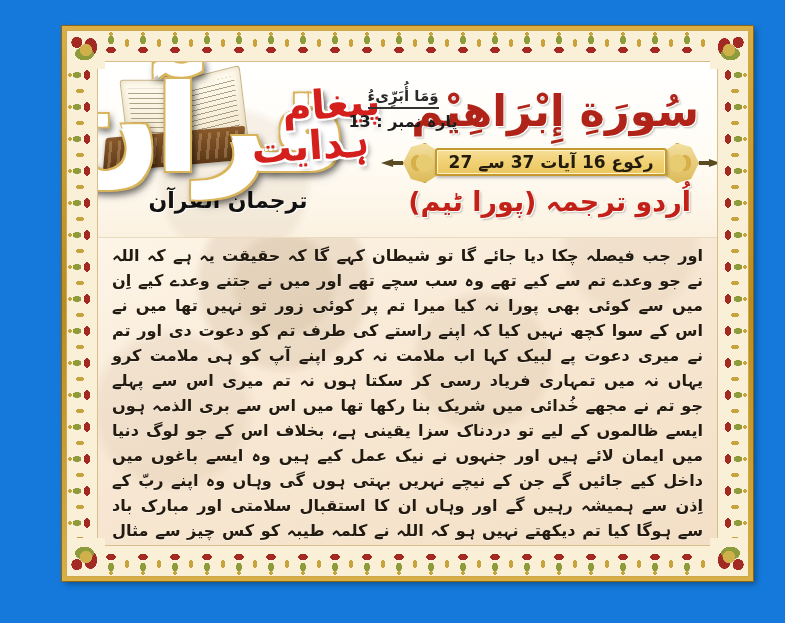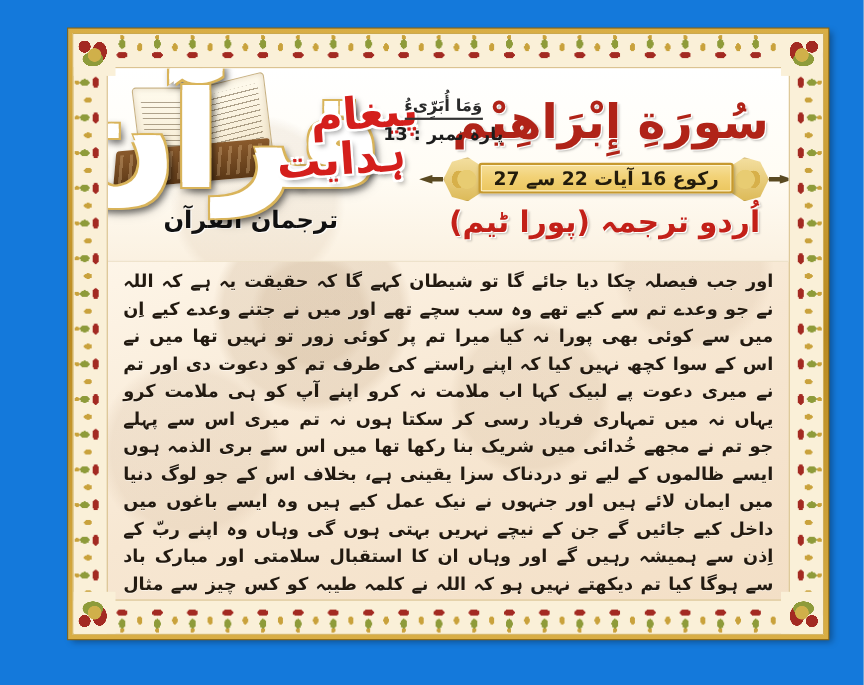--- a/index.html
+++ b/index.html
@@ -333,21 +333,21 @@
               <div id="para-no">پارہ نمبر : 13</div>
             </div>
           </div>
 
           <div id="ruku-banner">
             <div class="plate-arrow" id="arrow-left"></div>
             <div class="plate-arrow" id="arrow-right"></div>
             <div class="plate-cap" id="cap-left"></div>
             <div class="plate-cap" id="cap-right"></div>
             <div id="ruku-plate">
-              <span id="ruku-text">رکوع 16 آیات 22 سے 27</span>
+              <span id="ruku-text">رکوع 16 آیات 37 سے 27</span>
             </div>
           </div>
 
           <div id="urdu-tarjuma">اُردو ترجمہ (پورا ٹیم)</div>
         </div>
 
         <div id="body-wrap">
           <div id="body-text">اور جب فیصلہ چکا دیا جائے گا تو شیطان کہے گا کہ حقیقت یہ ہے کہ اللہ نے جو وعدے تم سے کیے تھے وہ سب سچے تھے اور میں نے جتنے وعدے کیے اِن میں سے کوئی بھی پورا نہ کیا میرا تم پر کوئی زور تو نہیں تھا میں نے اس کے سوا کچھ نہیں کیا کہ اپنے راستے کی طرف تم کو دعوت دی اور تم نے میری دعوت پے لبیک کہا اب ملامت نہ کرو اپنے آپ کو ہی ملامت کرو یہاں نہ میں تمہاری فریاد رسی کر سکتا ہوں نہ تم میری اس سے پہلے جو تم نے مجھے خُدائی میں شریک بنا رکھا تھا میں اس سے بری الذمہ ہوں ایسے ظالموں کے لیے تو دردناک سزا یقینی ہے، بخلاف اس کے جو لوگ دنیا میں ایمان لائے ہیں اور جنہوں نے نیک عمل کیے ہیں وہ ایسے باغوں میں داخل کیے جائیں گے جن کے نیچے نہریں بہتی ہوں گی وہاں وہ اپنے ربّ کے اِذن سے ہمیشہ رہیں گے اور وہاں ان کا استقبال سلامتی اور مبارک باد سے ہوگا کیا تم دیکھتے نہیں ہو کہ اللہ نے کلمہ طیبہ کو کس چیز سے مثال دی ہے؟ اس کی مثال ایسی ہے جیسے ایک اچھی ذات کا درخت جس کی جڑ زمین میں گہری جمی ہوئی ہے اور شاخیں آسمان تک پہنچی ہوئی ہیں ہر آن وہ اپنے رب کے حکم سے پھل دے رہا ہے یہ مثالیں اللہ اس لیے دیتا ہے کہ لوگ اِن سے سبق لیں اور کلمہ خبیثہ کی مثال ایک بد ذات درخت کی سی ہے جو زمین کی سطح سے اکھاڑ پھینکا جاتا ہے اِس کے لئے کوئی استحکام نہیں ہے ایمان لانے والوں کو اللہ ایک قولِ ثابت کی بنیاد پر دنیا اور آخرت دونوں میں ثبات عطا کرتا ہے اور ظالموں کو اللہ بھٹکا دیتا ہے اللہ کو اختیار ہے جو چاہے کرے</div>
         </div>
 

